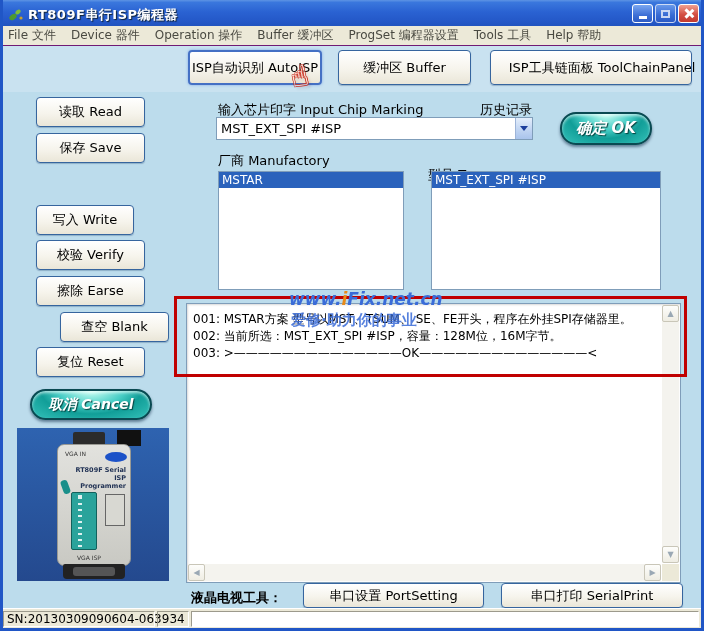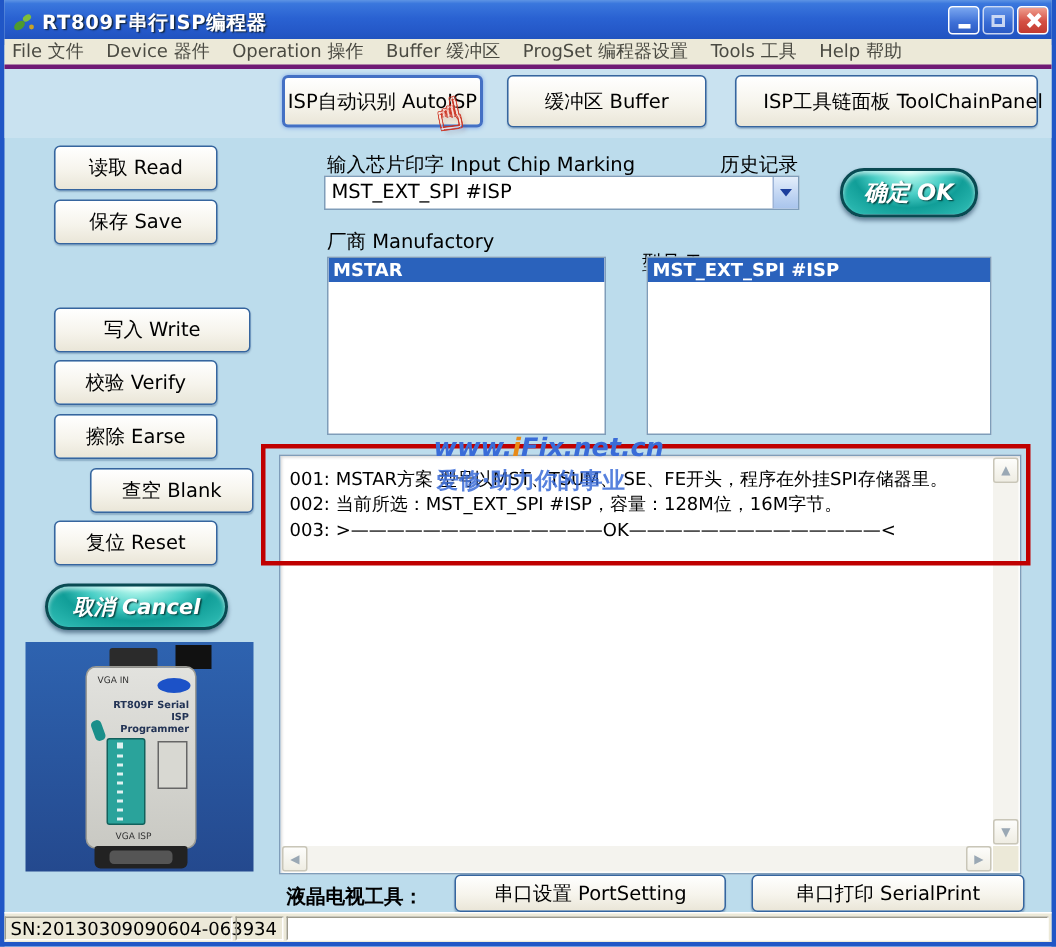--- a/index.html
+++ b/index.html
@@ -20,21 +20,21 @@
   .wb.min, .wb.max { background:linear-gradient(180deg,#7AA7F0,#3D6FD6 60%,#2E5CC4); }
   .wb.max { opacity:.75; }
   .wb.close { background:linear-gradient(180deg,#F0A090,#D45044 55%,#C23A30); }
   .glyph-min { display:block; width:8px; height:3px; background:#fff; margin-top:8px; }
   .glyph-max { display:block; width:9px; height:8px; border:2px solid #fff; }
   .glyph-close { position:relative; width:11px; height:11px; }
   .glyph-close:before,.glyph-close:after { content:""; position:absolute; left:5px; top:0; width:2.5px; height:11px; background:#fff; }
   .glyph-close:before { transform:rotate(45deg);} .glyph-close:after { transform:rotate(-45deg);}
   
   .menubar { position:absolute; left:-3px; top:26px; width:704px; height:20px; background:#ECE9D8;
-      border-bottom:3px solid #701a75; display:flex; align-items:center; padding-left:8px; gap:15px; }
+      border-bottom:1px solid #701a75; display:flex; align-items:center; padding-left:8px; gap:15px; }
   .menu-item { font-size:12px; color:#4A4A42; white-space:nowrap; }
   
   .topband { position:absolute; left:-3px; top:46px; width:704px; height:46px; background:#C9E2F0; }
   .xpbtn { position:absolute; border:1px solid #36659E; border-radius:4px;
       background:linear-gradient(180deg,#FFFFFF 0%,#F6F4EC 55%,#EAE6D8 100%);
       font-size:13px; color:#000; display:flex; align-items:center; justify-content:center;
       box-shadow:0 1px 1px rgba(0,40,90,.25); white-space:nowrap; }
   .xpbtn.focused { border:2px solid #4470C4; box-shadow:0 0 3px #7FA8E8; }
   .pill { position:absolute; border:2px solid #0A4A52; border-radius:16px;
       background:radial-gradient(ellipse at 50% 0%,#C8FFF4 0%,#49CEC6 38%,#119E98 60%,#35C2BA 100%);
@@ -43,21 +43,21 @@
   .lbl { position:absolute; font-size:13px; color:#000; white-space:nowrap; }
   
   .combo { position:absolute; left:213px; top:117px; width:317px; height:23px; background:#fff;
       border:1px solid #7F9DB9; display:flex; align-items:center; }
   .combo-value { flex:1; font-size:13px; padding-left:4px; color:#000; white-space:nowrap; overflow:hidden; }
   .combo-btn { width:17px; height:100%; border-left:1px solid #9DB4D8;
       background:linear-gradient(180deg,#E4EEFB,#BED3F2 60%,#A9C4EC); display:flex; align-items:center; justify-content:center; }
   .tri-down { width:0; height:0; border-left:4px solid transparent; border-right:4px solid transparent; border-top:5px solid #1C3E9C; }
   
   .listbox { position:absolute; background:#fff; border:1px solid #7F9DB9; overflow:hidden; }
-  .list-item-sel { height:16px; background:#2A62BC; color:#fff; font-size:12px; line-height:16px; padding-left:3px; white-space:nowrap;font-weight:bold; }
+  .list-item-sel { height:16px; background:#2A62BC; color:#fff; font-size:12px; line-height:16px; padding-left:3px; white-space:nowrap; }
   
   .textarea { position:absolute; left:183px; top:303px; width:495px; height:280px; background:#fff;
       border:1px solid #7F9DB9; box-shadow:inset 1px 1px 2px rgba(0,0,0,.15); }
   .loglines { position:absolute; left:6px; top:7px; font-size:12px; color:#000; line-height:17px; white-space:nowrap; }
   .vscroll { position:absolute; top:1px; right:1px; width:17px; bottom:19px; background:#F4F3EE; }
   .hscroll { position:absolute; left:1px; bottom:1px; height:17px; right:19px; background:#F4F3EE; }
   .sbtn { position:absolute; width:17px; height:17px; border:1px solid #C9C6B8; border-radius:2px;
       background:linear-gradient(180deg,#FDFDFB,#EFEDE3); display:flex; align-items:center; justify-content:center;
       font-size:8px; color:#9AA8B4; }
   .scorner { position:absolute; right:1px; bottom:1px; width:17px; height:17px; background:#ECE9D8; }
@@ -129,21 +129,21 @@
   </div>
 
   <div class="topband"></div>
 
   <div class="xpbtn focused" style="left:185px; top:50px; width:134px; height:35px;">ISP自动识别 AutoISP</div>
   <div class="xpbtn" style="left:335px; top:50px; width:133px; height:35px;">缓冲区 Buffer</div>
   <div class="xpbtn" style="left:487px; top:50px; width:202px; height:35px;padding-left:22px;">ISP工具链面板 ToolChainPanel</div>
 
   <div class="xpbtn" style="left:33px; top:97px;  width:109px; height:30px;">读取 Read</div>
   <div class="xpbtn" style="left:33px; top:133px; width:109px; height:30px;">保存 Save</div>
-  <div class="xpbtn" style="left:33px; top:205px; width:131px; height:30px;">写入 Write</div>
+  <div class="xpbtn" style="left:33px; top:205px; width:98px; height:30px;">写入 Write</div>
   <div class="xpbtn" style="left:33px; top:240px; width:109px; height:30px;">校验 Verify</div>
   <div class="xpbtn" style="left:33px; top:276px; width:109px; height:30px;">擦除 Earse</div>
   <div class="xpbtn" style="left:33px; top:312px; width:109px; height:30px;margin-left:24px;">查空 Blank</div>
   <div class="xpbtn" style="left:33px; top:347px; width:109px; height:30px;">复位 Reset</div>
 
   <div class="pill" style="left:27px; top:389px; width:122px; height:31px; font-size:14px;">取消 Cancel</div>
 
   <div class="photo">
     <div class="conn-top"></div>
     <div class="conn-top2"></div>

